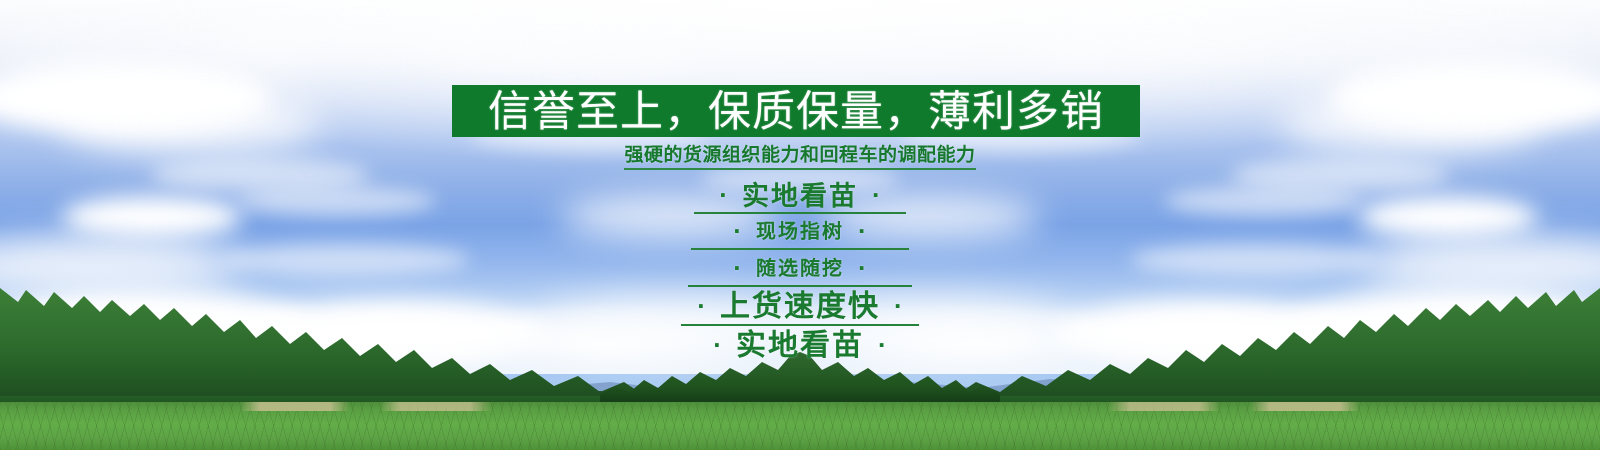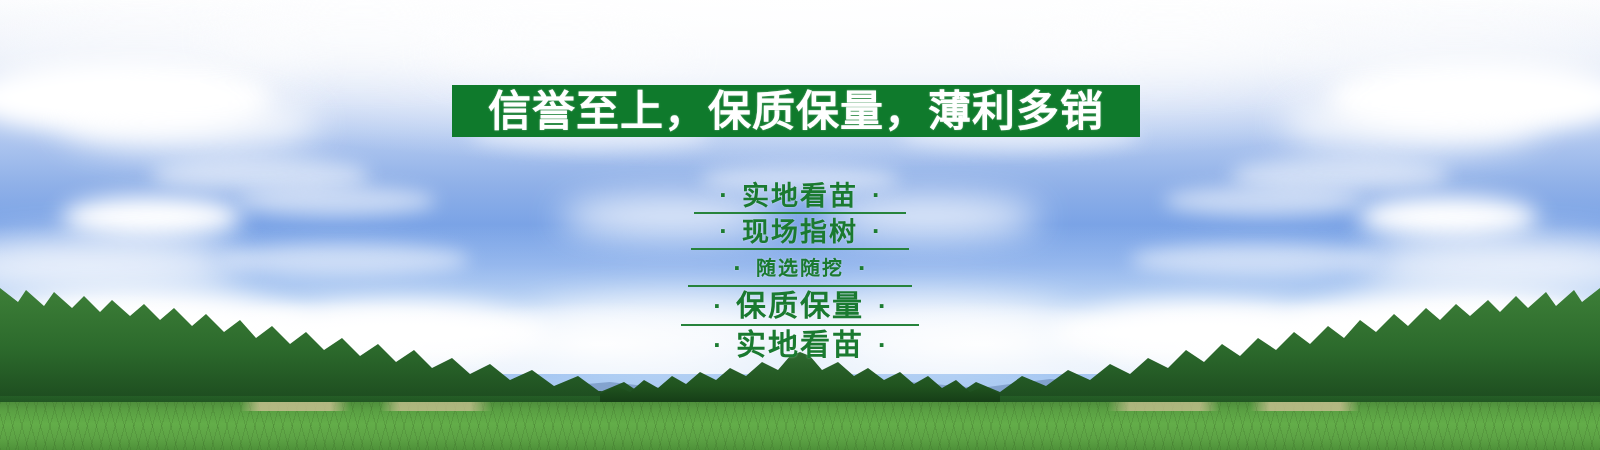--- a/index.html
+++ b/index.html
@@ -195,21 +195,21 @@
     width: 688px;
     height: 52px;
     background: #0f7a2c;
     display: flex;
     align-items: center;
     justify-content: center;
   }
   .headline-text {
     color: #ffffff;
     font-size: 43px;
-    font-weight: bold;
+    font-weight: normal;
     letter-spacing: 1px;
     line-height: 1;
     white-space: nowrap;
     font-family: "DejaVu Sans", "Liberation Sans", sans-serif;
   }
 
   .subtitle {
     position: absolute;
     left: 0;
     top: 144px;
@@ -265,21 +265,21 @@
     background: #27833c;
     margin: 0 auto;
   }
 
   
   .r1 { width: 232px; height: 34px; }
   .r1 .label { font-size: 27px; text-align: right; }
   .rule1 { width: 212px; }
 
   .r2 { width: 238px; height: 34px; }
-  .r2 .label { font-size: 27px; }
+  .r2 .label { font-size: 20px; }
   .rule2 { width: 218px; }
 
   .r3 { width: 244px; height: 35px; }
   .r3 .label { font-size: 20px; }
   .rule3 { width: 224px; }
 
   .r4 { width: 258px; height: 37px; }
   .r4 .label { font-size: 30px; }
   .rule4 { width: 238px; }
 
@@ -411,20 +411,23 @@
     <div class="field-rows mirror"></div>
   </div>
   <div class="field-strip"></div>
 
   <div class="content">
 
     <div class="headline-bar">
       <span class="headline-text">信誉至上，保质保量，薄利多销</span>
     </div>
 
+    <div class="subtitle">
+      <span class="subtitle-text">强硬的货源组织能力和回程车的调配能力</span>
+    </div>
 
     <div class="feature-list">
 
       <div class="feature-row r1">
         <span class="dot">·</span>
         <span class="label">实地看苗</span>
         <span class="dot">·</span>
       </div>
       <div class="feature-rule rule1"></div>
 
@@ -437,21 +440,21 @@
 
       <div class="feature-row r3">
         <span class="dot">·</span>
         <span class="label">随选随挖</span>
         <span class="dot">·</span>
       </div>
       <div class="feature-rule rule3"></div>
 
       <div class="feature-row r4">
         <span class="dot">·</span>
-        <span class="label">保质保量</span>
+        <span class="label">上货速度快</span>
         <span class="dot">·</span>
       </div>
       <div class="feature-rule rule4"></div>
 
       <div class="feature-row r5">
         <span class="dot">·</span>
         <span class="label">实地看苗</span>
         <span class="dot">·</span>
       </div>
 

